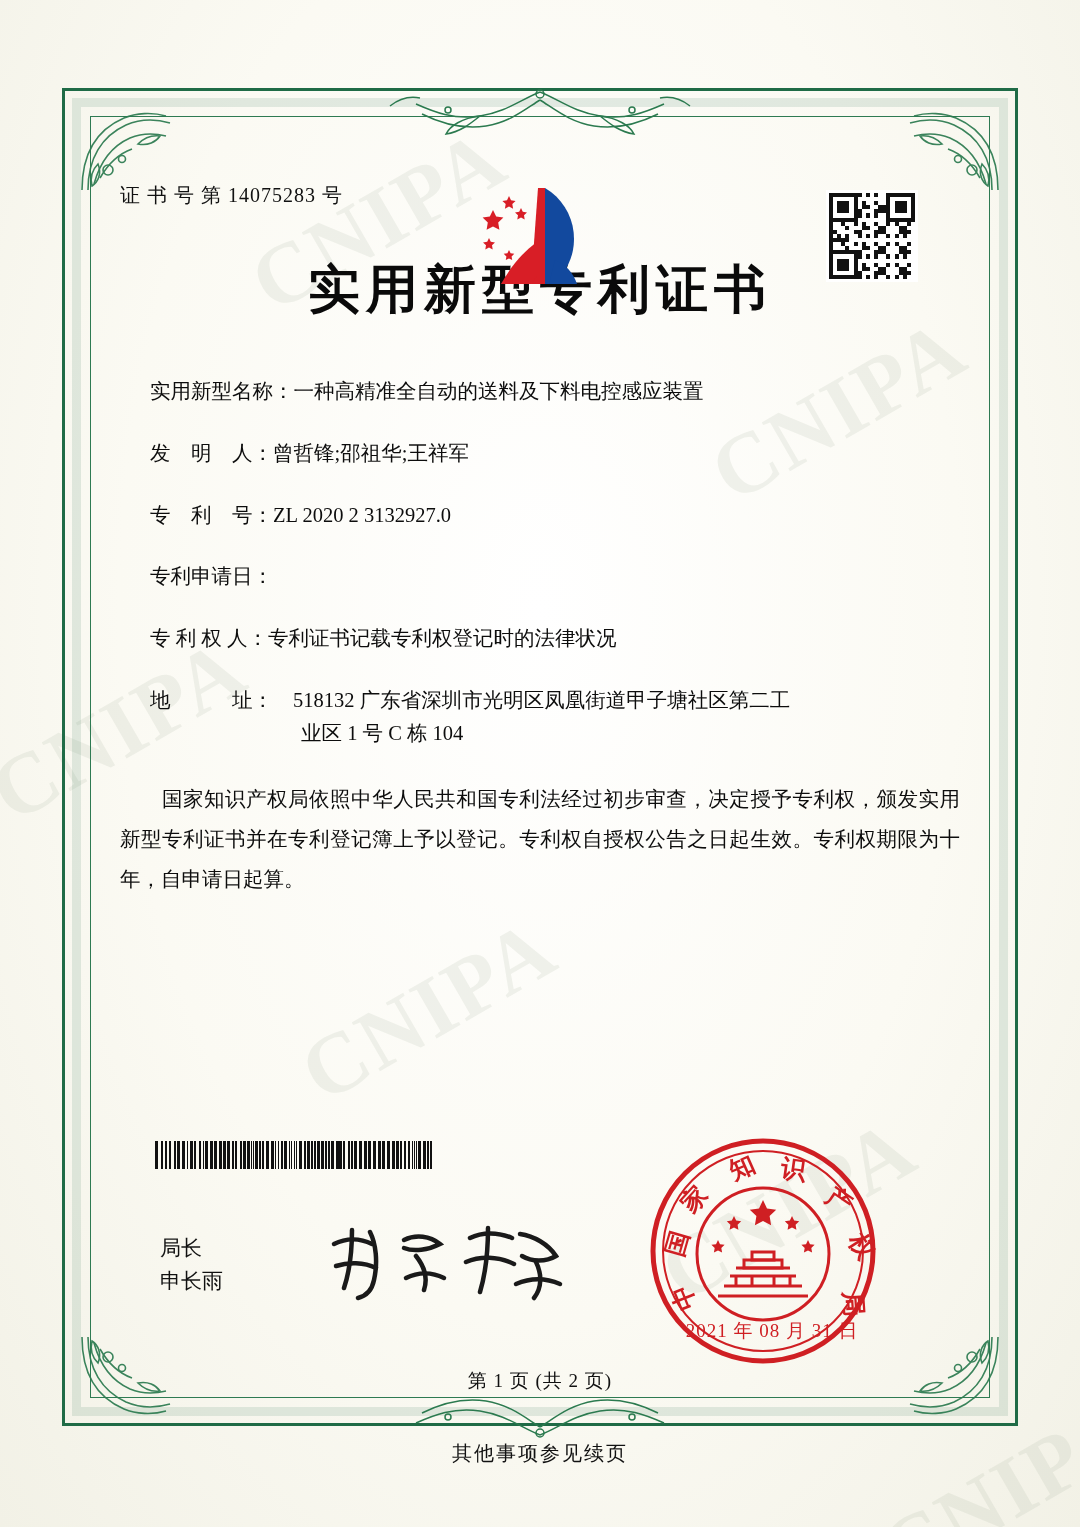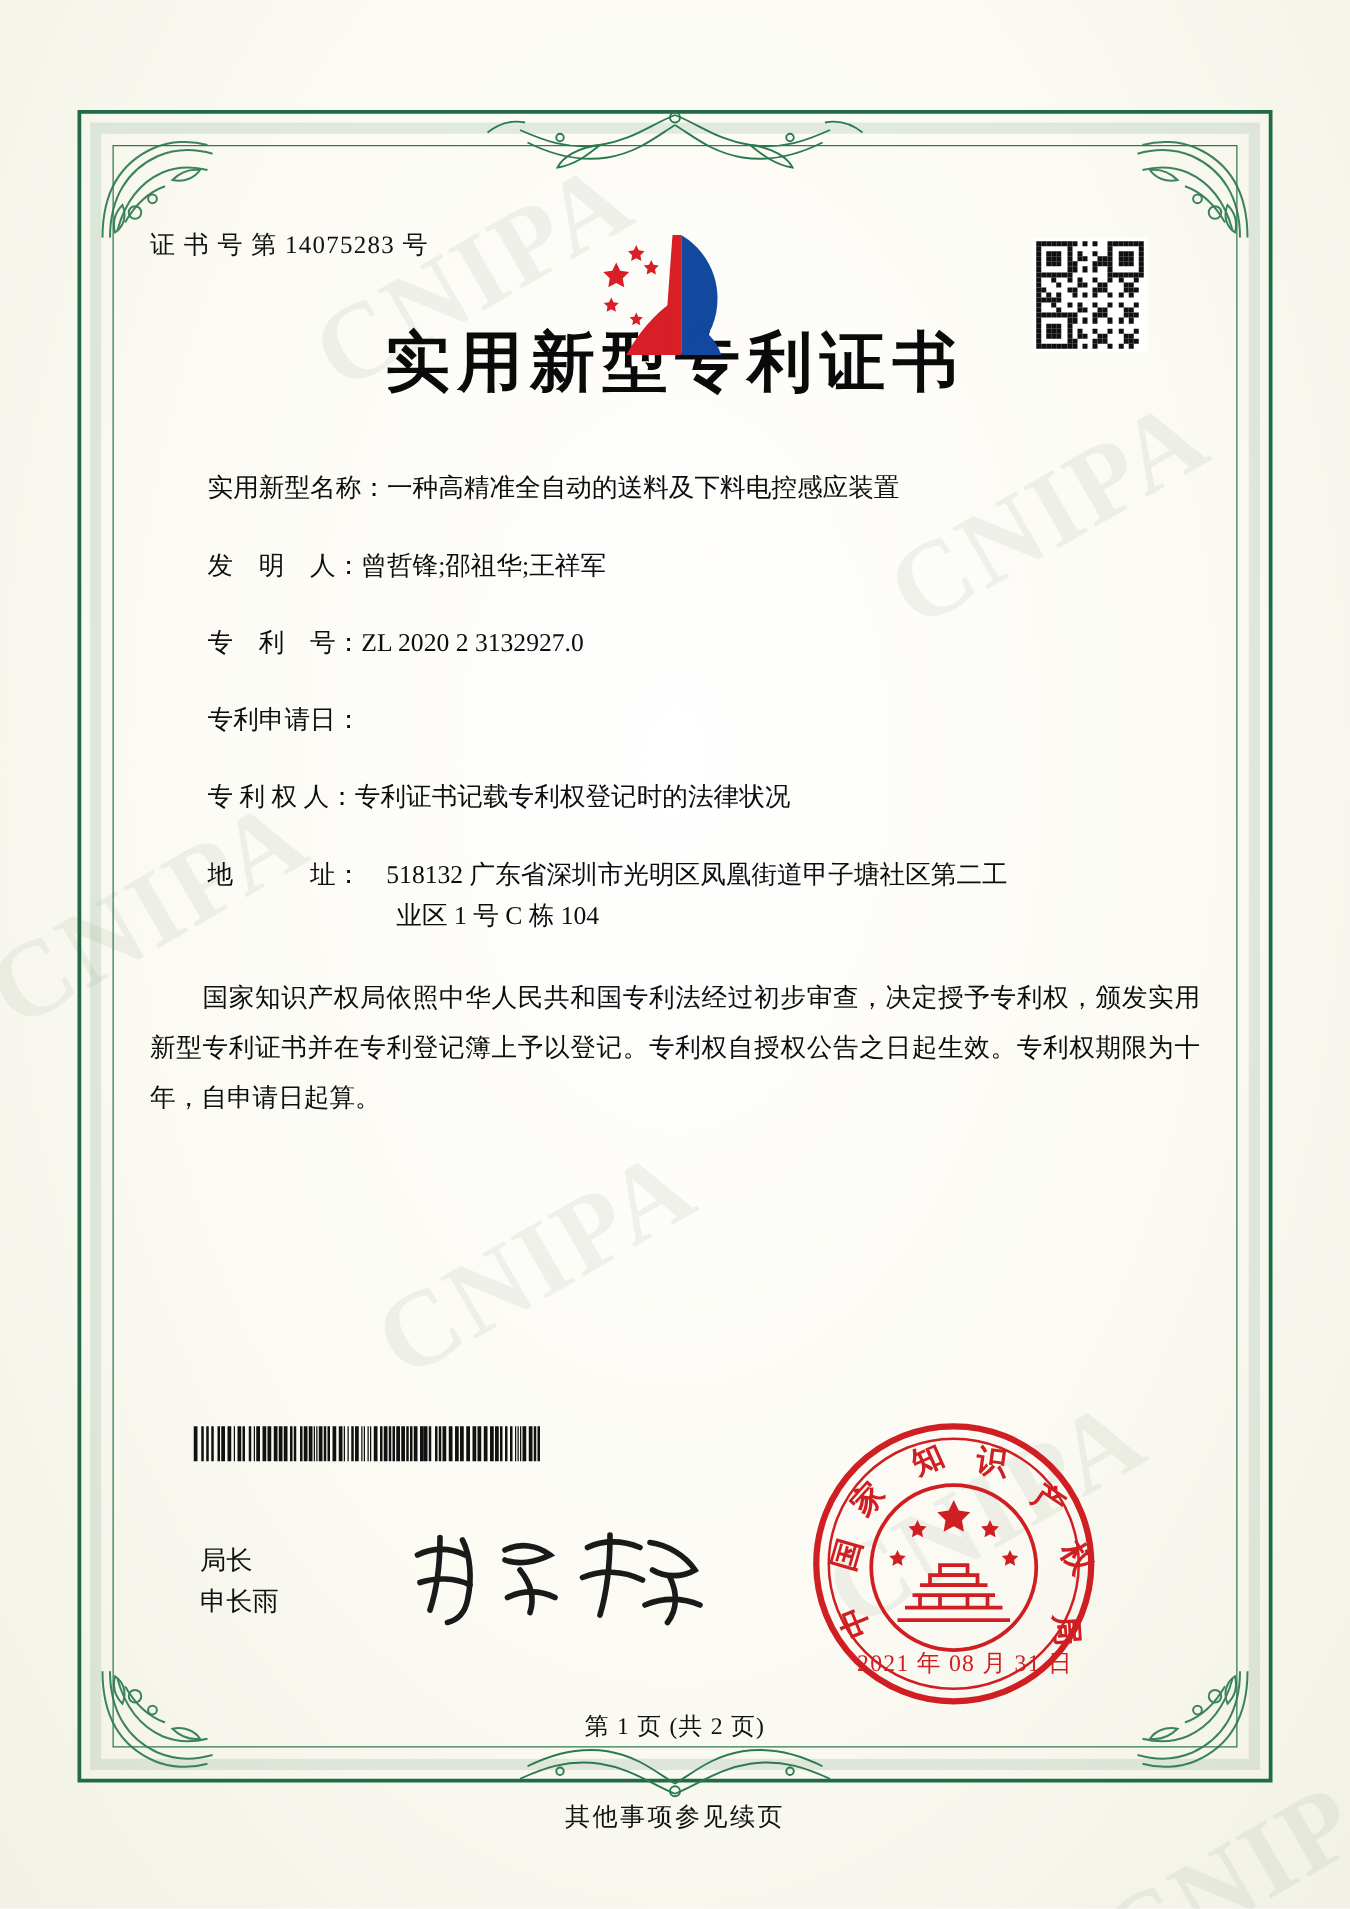--- a/index.html
+++ b/index.html
@@ -165,21 +165,20 @@
     line-height: 1.6;
   }
   .row {
     display: flex;
     align-items: flex-start;
     margin: 0 0 29px 30px;
   }
   .row .lbl {
     flex: 0 0 auto;
     white-space: pre;
-    margin-left: 16px;
   }
   .row .val {
     flex: 1 1 auto;
   }
   .row .val .cont {
     display: block;
     margin-left: 8px;
   }
 
   .row-dual {

